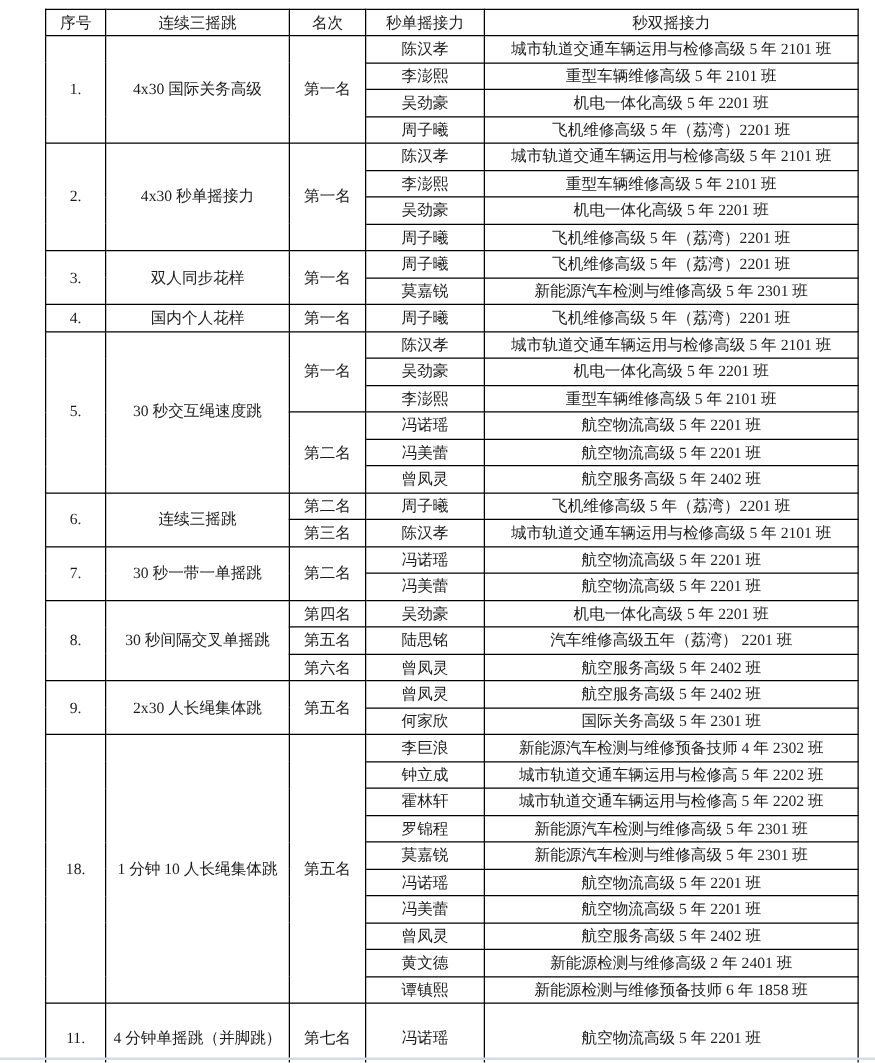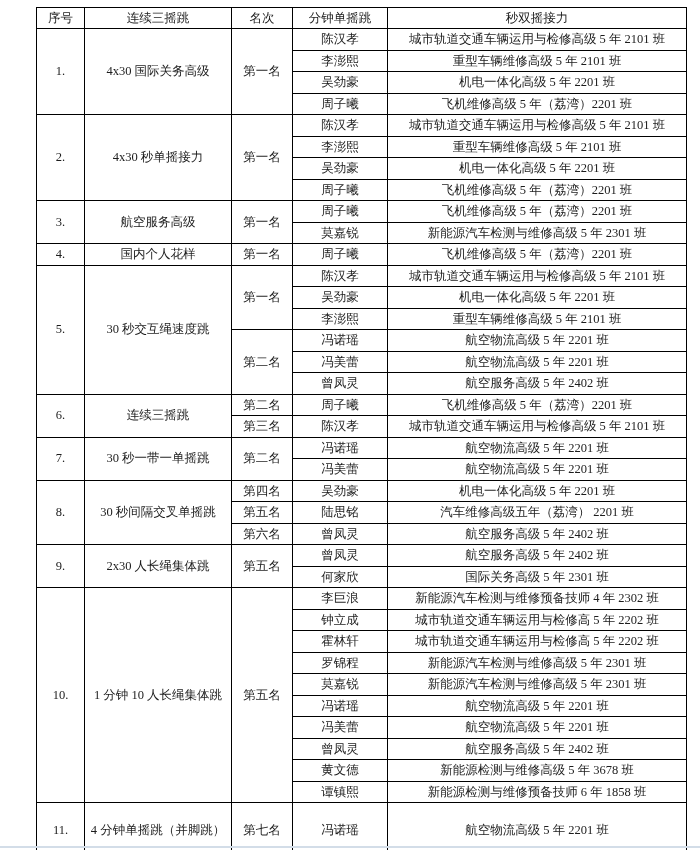--- a/index.html
+++ b/index.html
@@ -49,21 +49,21 @@
     <col style="width:147px">
     <col style="width:61px">
     <col style="width:95px">
     <col style="width:299px">
   </colgroup>
   <thead>
     <tr>
       <th>序号</th>
       <th>连续三摇跳</th>
       <th>名次</th>
-      <th>分钟单摇跳</th>
+      <th>秒单摇接力</th>
       <th>秒双摇接力</th>
     </tr>
   </thead>
   <tbody>
       <tr>
         <td rowspan="4">1.</td>
         <td rowspan="4">4x30 国际关务高级</td>
         <td rowspan="4">第一名</td>
         <td>陈汉孝</td>
         <td>城市轨道交通车辆运用与检修高级 5 年 2101 班</td>
@@ -94,21 +94,21 @@
       <tr>
         <td>吴劲豪</td>
         <td>机电一体化高级 5 年 2201 班</td>
       </tr>
       <tr>
         <td>周子曦</td>
         <td>飞机维修高级 5 年（荔湾）2201 班</td>
       </tr>
       <tr>
         <td rowspan="2">3.</td>
-        <td rowspan="2">航空服务高级</td>
+        <td rowspan="2">双人同步花样</td>
         <td rowspan="2">第一名</td>
         <td>周子曦</td>
         <td>飞机维修高级 5 年（荔湾）2201 班</td>
       </tr>
       <tr>
         <td>莫嘉锐</td>
         <td>新能源汽车检测与维修高级 5 年 2301 班</td>
       </tr>
       <tr>
         <td>4.</td>
@@ -190,21 +190,21 @@
         <td rowspan="2">2x30 人长绳集体跳</td>
         <td rowspan="2">第五名</td>
         <td>曾凤灵</td>
         <td>航空服务高级 5 年 2402 班</td>
       </tr>
       <tr>
         <td>何家欣</td>
         <td>国际关务高级 5 年 2301 班</td>
       </tr>
       <tr>
-        <td rowspan="10">10.</td>
+        <td rowspan="10">18.</td>
         <td rowspan="10">1 分钟 10 人长绳集体跳</td>
         <td rowspan="10">第五名</td>
         <td>李巨浪</td>
         <td>新能源汽车检测与维修预备技师 4 年 2302 班</td>
       </tr>
       <tr>
         <td>钟立成</td>
         <td>城市轨道交通车辆运用与检修高 5 年 2202 班</td>
       </tr>
       <tr>
@@ -226,21 +226,21 @@
       <tr>
         <td>冯美蕾</td>
         <td>航空物流高级 5 年 2201 班</td>
       </tr>
       <tr>
         <td>曾凤灵</td>
         <td>航空服务高级 5 年 2402 班</td>
       </tr>
       <tr>
         <td>黄文德</td>
-        <td>新能源检测与维修高级 5 年 3678 班</td>
+        <td>新能源检测与维修高级 2 年 2401 班</td>
       </tr>
       <tr>
         <td>谭镇熙</td>
         <td>新能源检测与维修预备技师 6 年 1858 班</td>
       </tr>
       <tr>
         <td>11.</td>
         <td>4 分钟单摇跳（并脚跳）</td>
         <td>第七名</td>
         <td>冯诺瑶</td>

